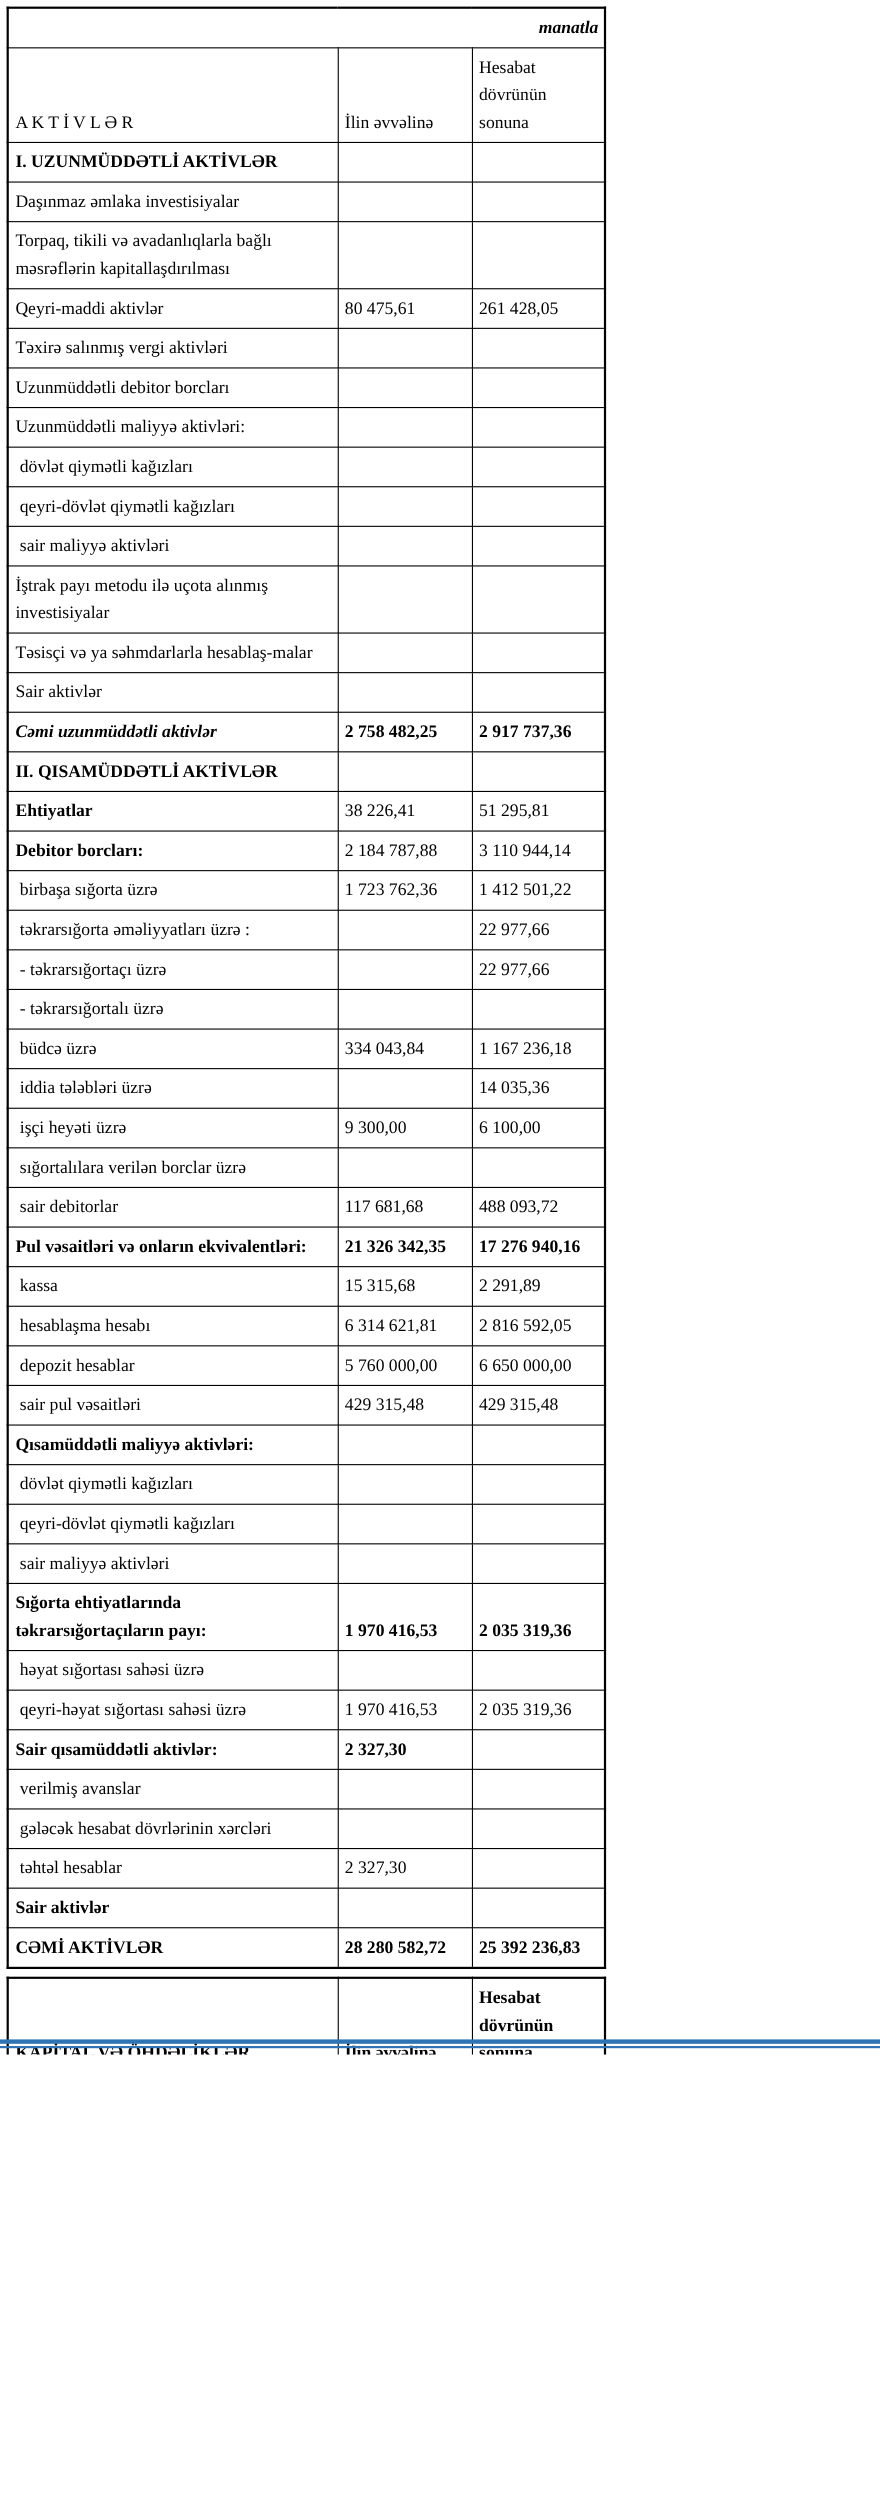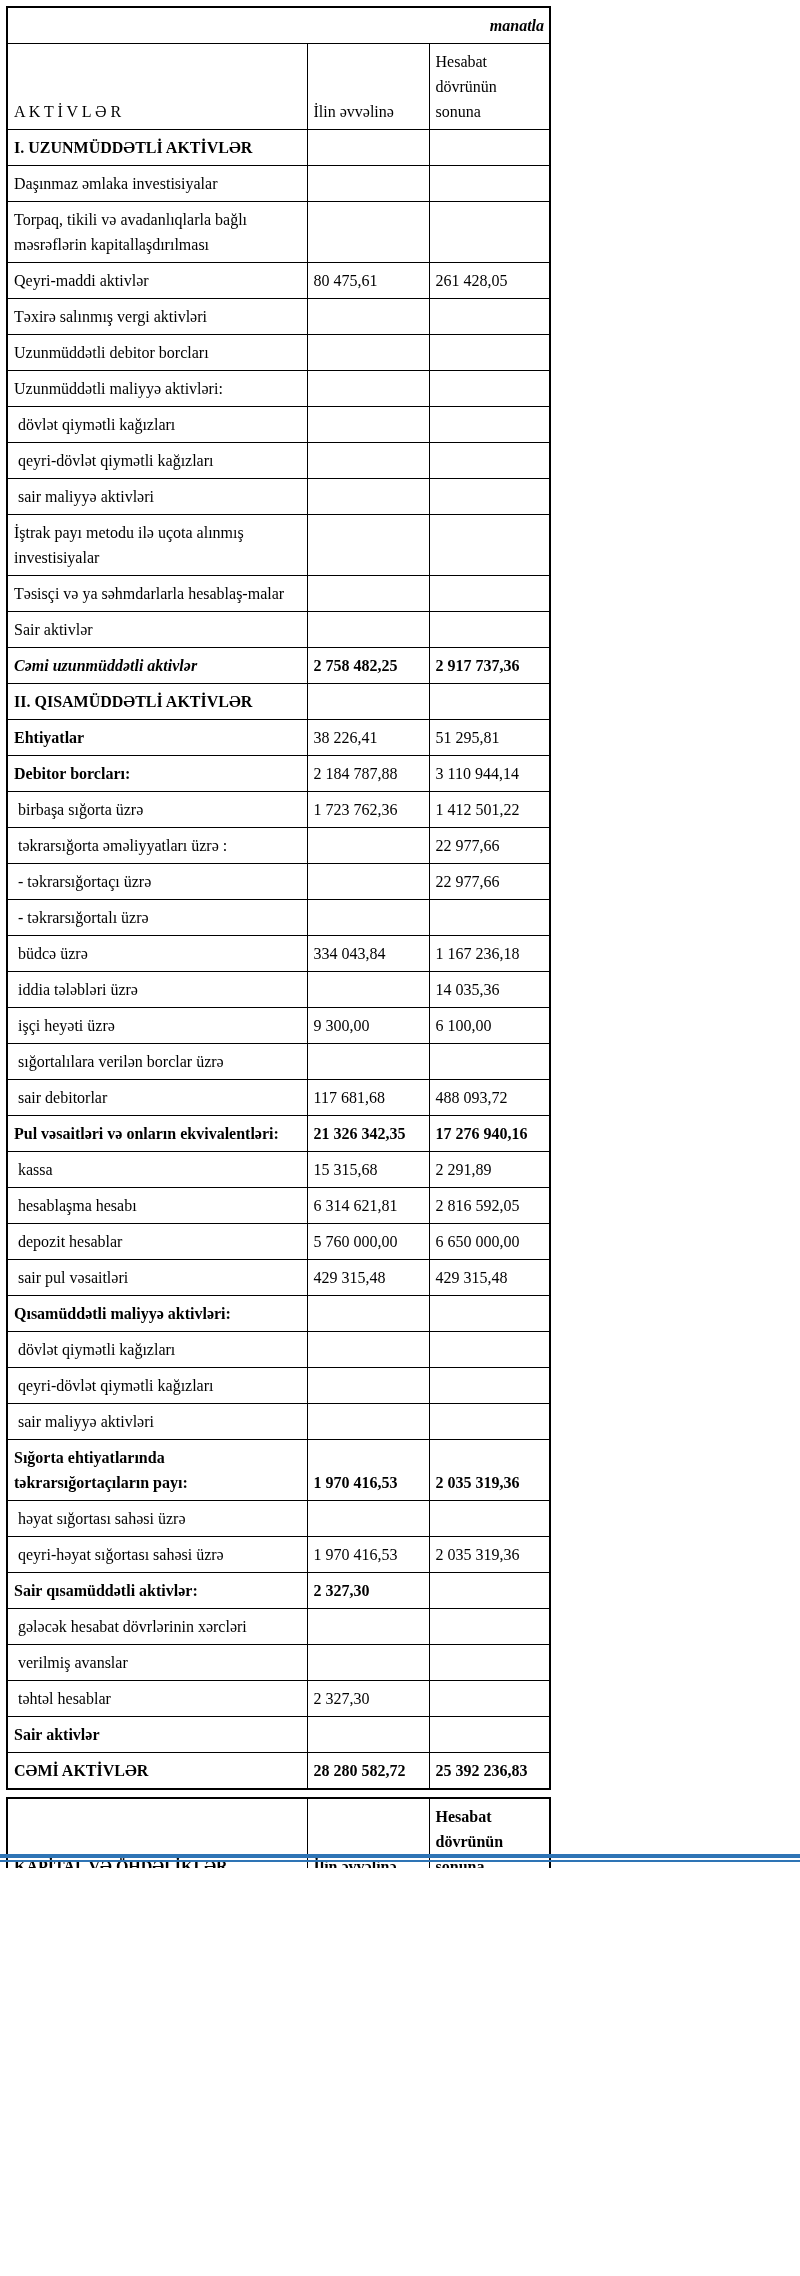--- a/index.html
+++ b/index.html
@@ -261,26 +261,26 @@
           <td class="lbl"> qeyri-həyat sığortası sahəsi üzrə</td>
           <td class="val">1 970 416,53</td>
           <td class="val">2 035 319,36</td>
         </tr>
         <tr class="r-boldall">
           <td class="lbl">Sair qısamüddətli aktivlər:</td>
           <td class="val">2 327,30</td>
           <td class="val"></td>
         </tr>
         <tr class="r-plain">
+          <td class="lbl"> verilmiş avanslar</td>
+          <td class="val"></td>
+          <td class="val"></td>
+        </tr>
+        <tr class="r-plain">
           <td class="lbl"> gələcək hesabat dövrlərinin xərcləri</td>
-          <td class="val"></td>
-          <td class="val"></td>
-        </tr>
-        <tr class="r-plain">
-          <td class="lbl"> verilmiş avanslar</td>
           <td class="val"></td>
           <td class="val"></td>
         </tr>
         <tr class="r-plain">
           <td class="lbl"> təhtəl hesablar</td>
           <td class="val">2 327,30</td>
           <td class="val"></td>
         </tr>
         <tr class="r-bold">
           <td class="lbl">Sair aktivlər</td>

